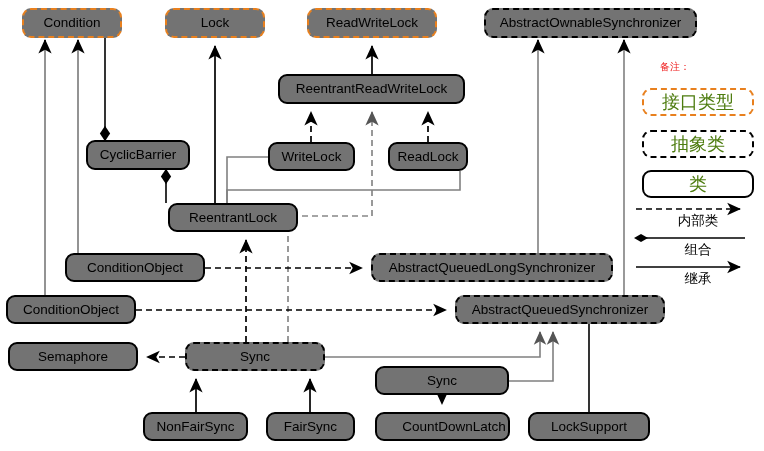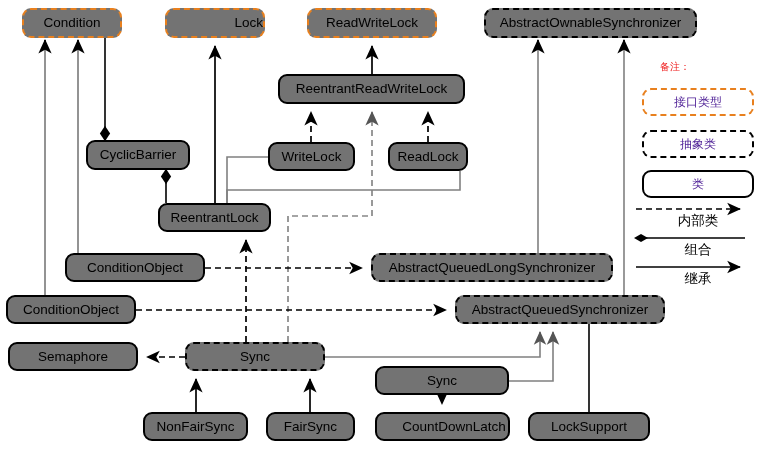--- a/index.html
+++ b/index.html
@@ -8,22 +8,22 @@
   #stage svg{position:absolute;left:0;top:0;width:764px;height:451px;}
   .node{position:absolute;box-sizing:border-box;display:flex;align-items:center;
         justify-content:center;background:#737373;border-radius:9px;
         font-size:13.5px;color:#000;white-space:nowrap;z-index:5;line-height:1;}
   .n-class{border:2.2px solid #000;}
   .n-abstract{border:2.2px dashed #000;}
   .n-interface{border:2.4px dashed #e8801e;}
   .legend-title{position:absolute;z-index:6;color:#ef2020;font-size:10px;
         font-family:Liberation Sans, sans-serif;white-space:nowrap;}
   .legend-node{position:absolute;box-sizing:border-box;display:flex;align-items:center;
-        justify-content:center;background:#fff;border-radius:9px;font-size:12px;
-        color:#4c1d95;font-family:"DejaVu Sans",sans-serif;z-index:6;white-space:nowrap;}
+        justify-content:center;background:#fff;border-radius:9px;font-size:18px;
+        color:#4d7c0f;font-family:"DejaVu Sans",sans-serif;z-index:6;white-space:nowrap;}
   .legend-cap{position:absolute;z-index:6;font-size:13.5px;color:#000;
         font-family:"DejaVu Sans",sans-serif;white-space:nowrap;text-align:center;}
 </style>
 </head>
 <body>
 
 <div id="stage">
 
   <svg viewBox="0 0 764 451">
     <defs>
@@ -124,21 +124,21 @@
     </g>
     <g>
       <line x1="636" y1="267" x2="740" y2="267" stroke="#000" stroke-width="1.6" marker-end="url(#arrB)"></line>
     </g>
   </svg>
 
   <div class="node n-interface" style="left:22px;top:8px;width:100px;height:30px;">
     <span>Condition</span>
     </div>
 
-  <div class="node n-interface" style="left:165px;top:8px;width:100px;height:30px;justify-content:flex-end;">
+  <div class="node n-interface" style="left:165px;top:8px;width:100px;height:30px;">
     <span>Lock</span>
     </div>
 
   <div class="node n-interface" style="left:307px;top:8px;width:130px;height:30px;">
     <span>ReadWriteLock</span>
     </div>
 
   <div class="node n-abstract" style="left:484px;top:8px;width:213px;height:30px;">
     <span>AbstractOwnableSynchronizer</span>
     </div>
@@ -152,21 +152,21 @@
     </div>
 
   <div class="node n-class" style="left:268px;top:142px;width:87px;height:29px;">
     <span>WriteLock</span>
     </div>
 
   <div class="node n-class" style="left:388px;top:142px;width:80px;height:29px;">
     <span>ReadLock</span>
     </div>
 
-  <div class="node n-class" style="left:158px;top:203px;width:113px;height:29px;">
+  <div class="node n-class" style="left:168px;top:203px;width:130px;height:29px;">
     <span>ReentrantLock</span>
     </div>
 
   <div class="node n-class" style="left:65px;top:253px;width:140px;height:29px;">
     <span>ConditionObject</span>
     </div>
 
   <div class="node n-abstract" style="left:371px;top:253px;width:242px;height:29px;">
     <span>AbstractQueuedLongSynchronizer</span>
     </div>

